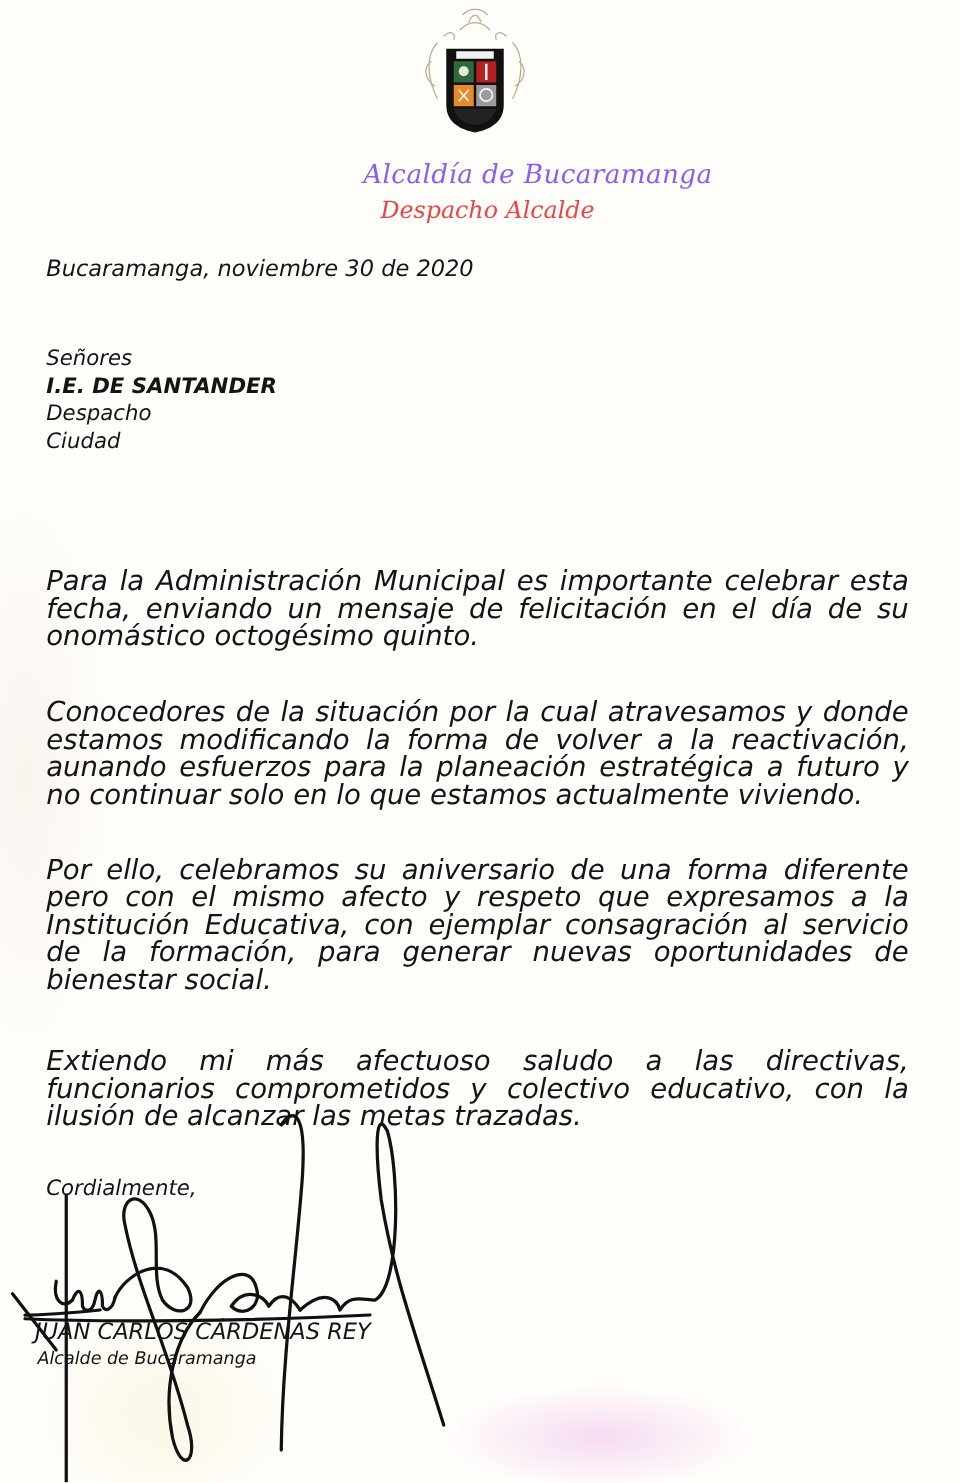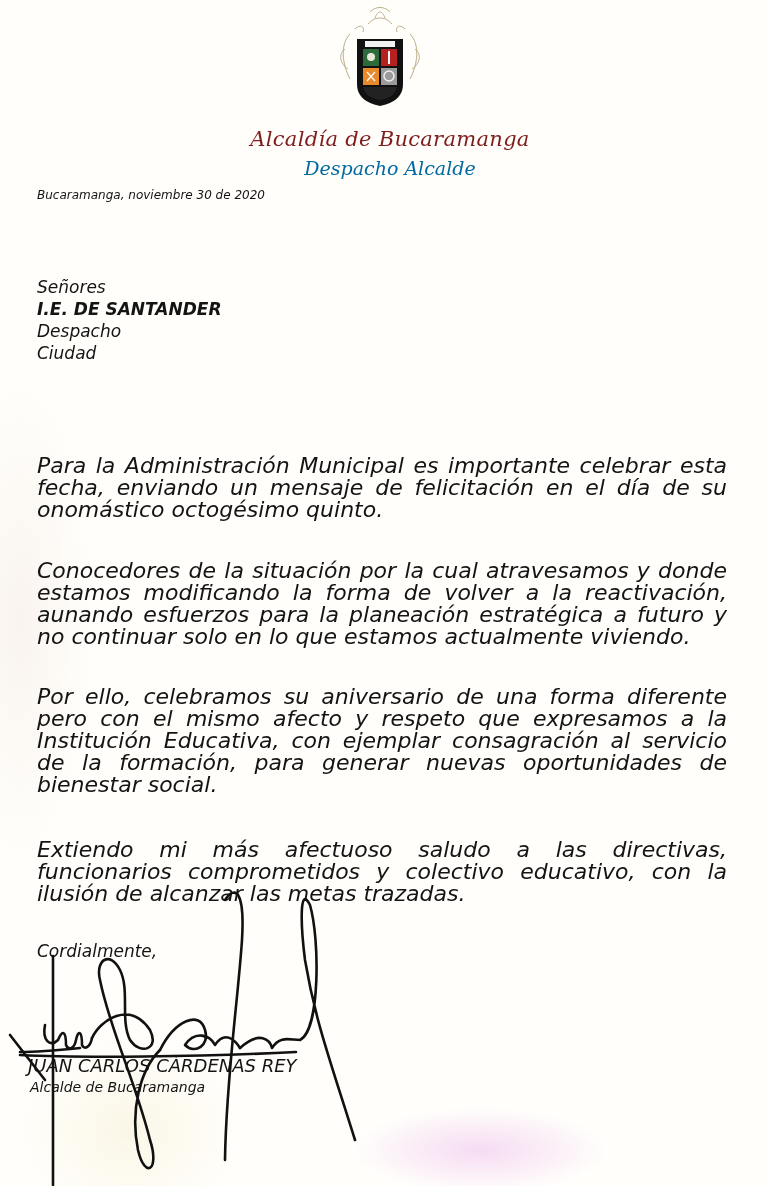--- a/index.html
+++ b/index.html
@@ -12,31 +12,31 @@
   .page-tint {
     position: absolute; inset: 0; pointer-events: none;
     background:
       radial-gradient(ellipse 180px 60px at 480px 1150px, rgba(238,190,235,0.55), rgba(255,255,255,0) 70%),
       radial-gradient(ellipse 90px 300px at 20px 620px, rgba(240,225,215,0.35), rgba(255,255,255,0) 80%),
       radial-gradient(ellipse 140px 120px at 130px 1130px, rgba(245,235,200,0.4), rgba(255,255,255,0) 80%);
   }
   .letterhead { position: absolute; left: 0; top: 0; width: 768px; height: 195px; }
   .crest { position: absolute; left: 330px; top: 4px; width: 100px; height: 120px; }
   .lh-line1 {
-    position: absolute; left: 210px; top: 127px; width: 360px; text-align: center;
+    position: absolute; left: 210px; top: 127px; width: 360px; text-align: right;
     font-family: "DejaVu Serif", serif; font-style: italic; font-size: 21px;
-    color: #7f1d1d; letter-spacing: 0.3px;
+    color: #8b5cf6; letter-spacing: 0.3px;
   }
   .lh-line2 {
     position: absolute; left: 210px; top: 157px; width: 360px; text-align: center;
     font-family: "DejaVu Serif", serif; font-style: italic; font-size: 19px;
-    color: #0369a1;
+    color: #ef4444;
   }
   .text { position: absolute; font-style: italic; font-size: 17px; line-height: 22px; }
-  .date { left: 37px; top: 184px; font-size: 12px; }
+  .date { left: 37px; top: 205px; font-size: 18px; }
   .recipient { left: 37px; top: 276px; }
   .recipient div { height: 22px; }
   .recipient .org { font-weight: bold; }
   .para { left: 37px; width: 690px; text-align: justify; text-align-last: left; font-size: 22px; font-style: italic; }
   .p1 { top: 455px; }
   .p2 { top: 560px; }
   .p3 { top: 686px; }
   .p4 { top: 839px; }
   .closing { left: 37px; top: 940px; }
   .sig-name { position: absolute; left: 28px; top: 1055px; font-weight: normal; font-style: italic; font-size: 18px; }

